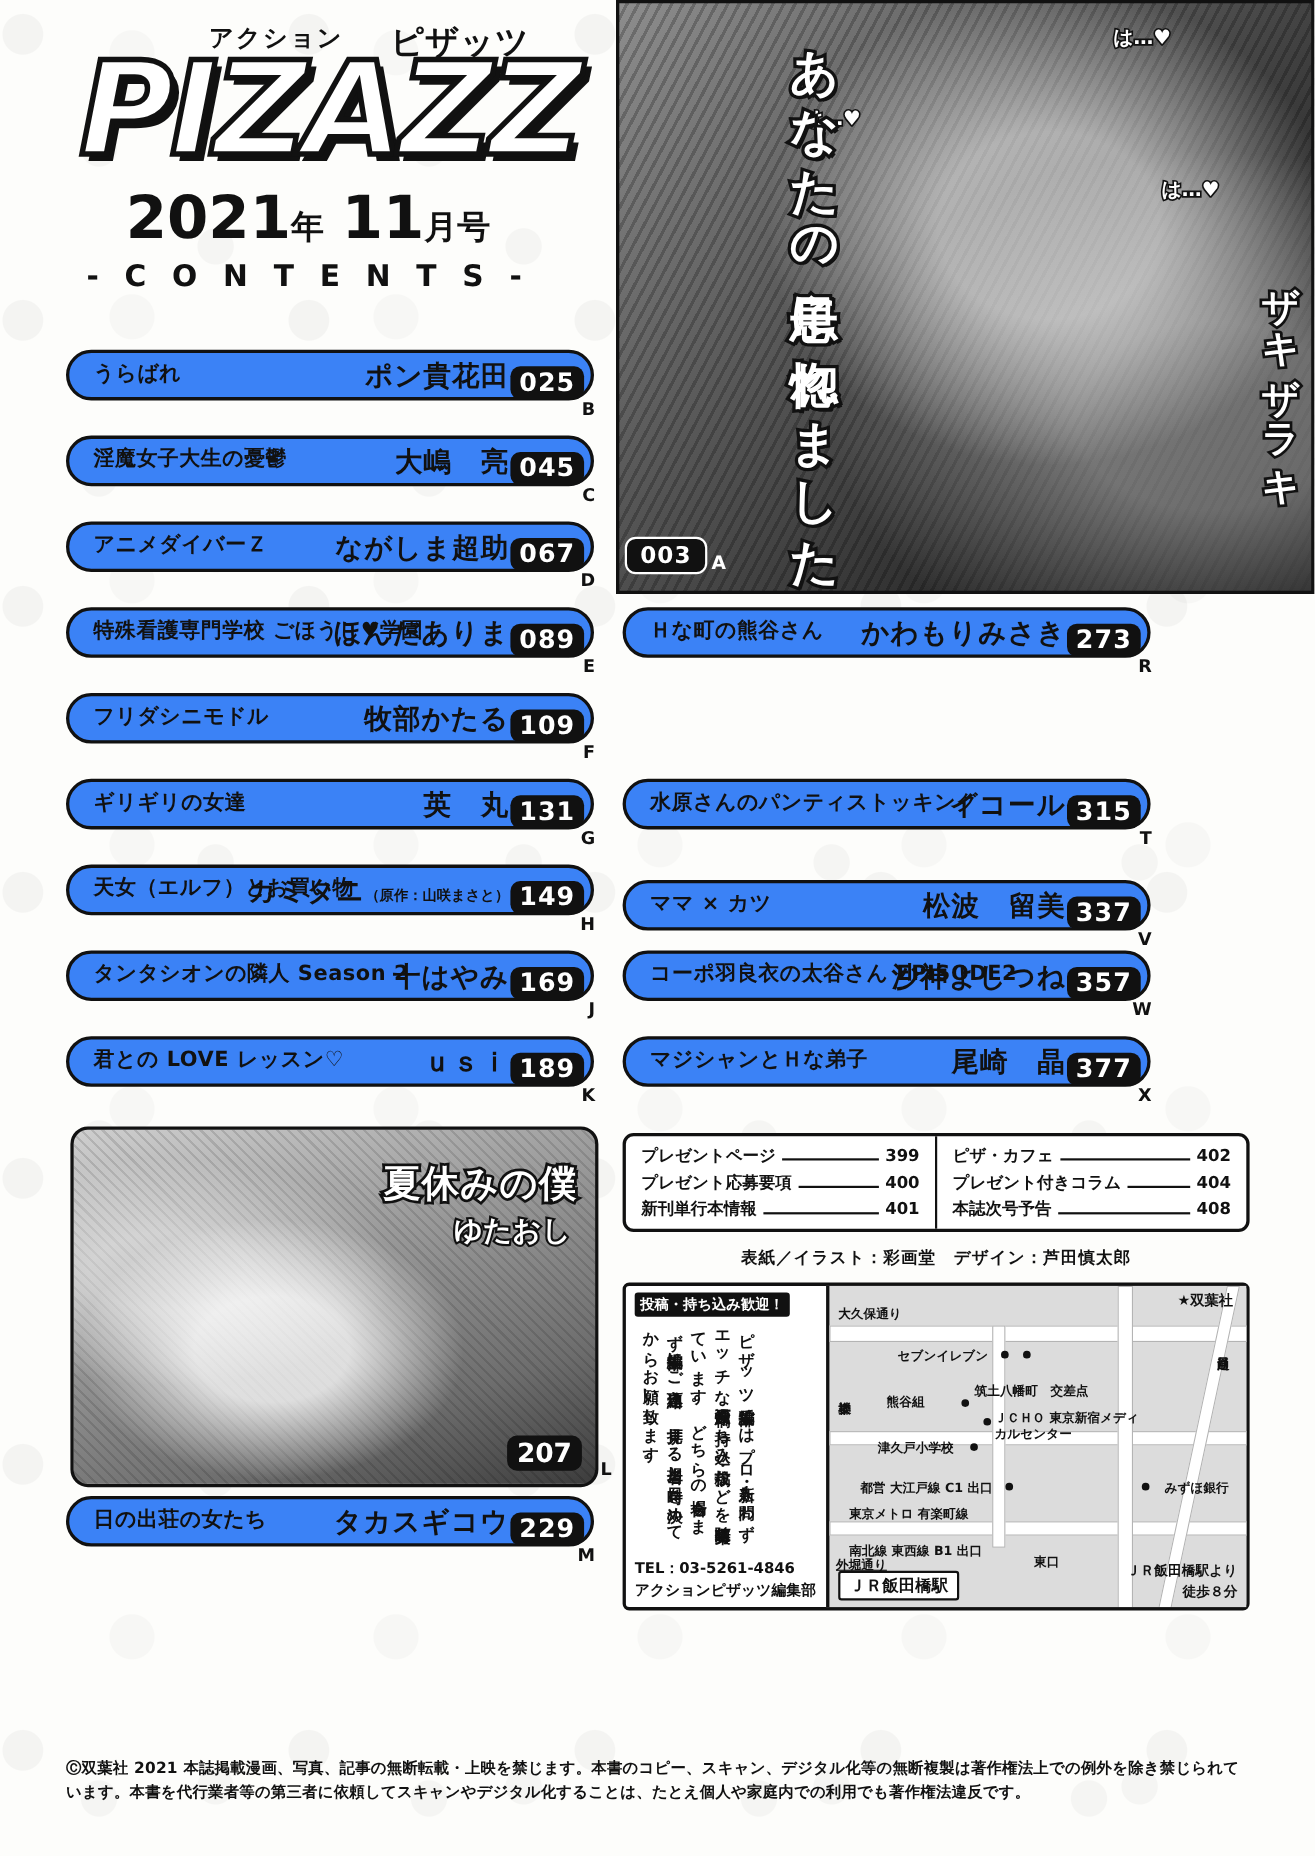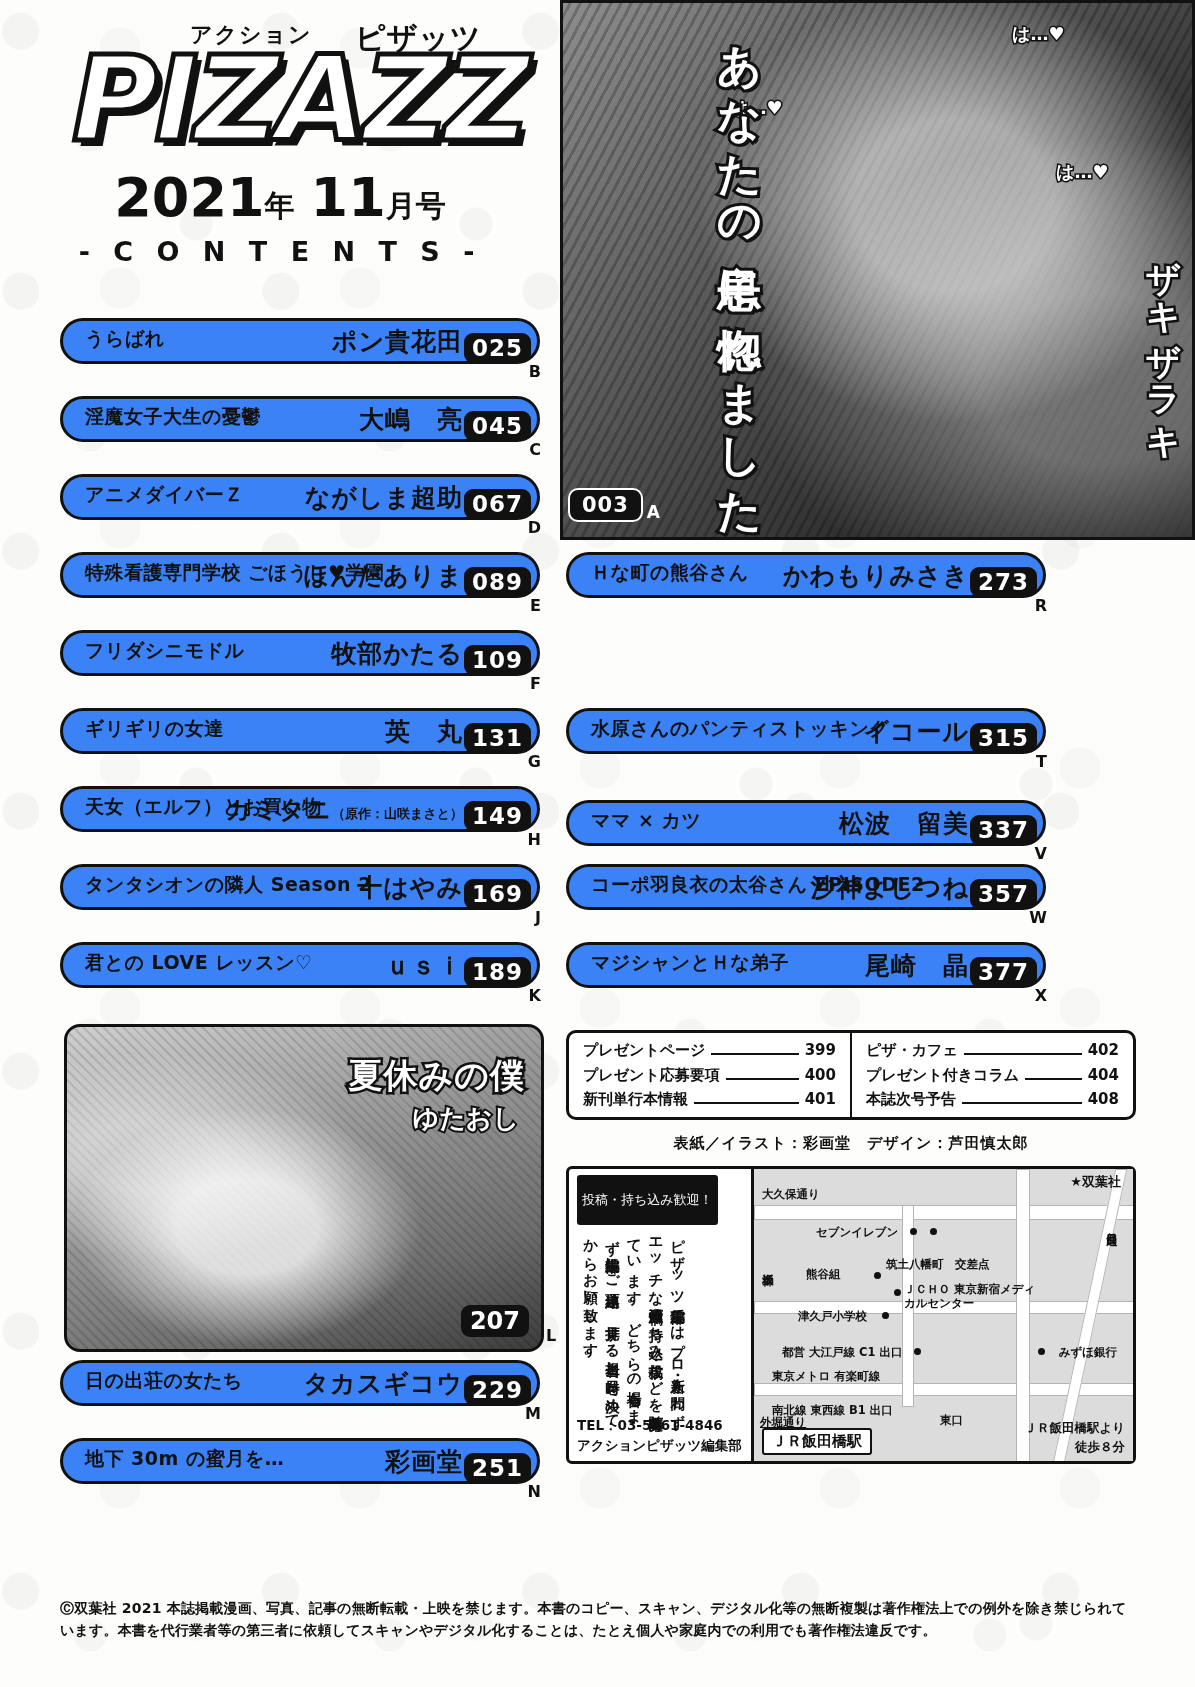--- a/index.html
+++ b/index.html
@@ -192,22 +192,22 @@
   }
 
   
   .subbox{
     position:absolute;left:566px;top:1166px;width:570px;height:298px;
     border:3px solid #111;border-radius:6px;background:#fff;box-sizing:border-box;
     display:flex;
   }
   .sub-left{width:182px;box-sizing:border-box;padding:6px 8px 4px 8px;position:relative;}
   .sub-left .banner{
-    background:#111;color:#fff;font-size:13px;font-weight:normal;
-    padding:16px 5px;display:inline-block;border-radius:3px;margin-bottom:4px;
+    background:#111;color:#fff;font-size:13px;font-weight:bold;
+    padding:2px 5px;display:inline-block;border-radius:3px;margin-bottom:4px;
   }
   .sub-left .body{
     writing-mode:vertical-rl;
     height:196px;
     font-size:14.5px;line-height:1.5;font-weight:bold;
     letter-spacing:0.5px;
     margin-left:2px;
   }
   .sub-left .tel{position:absolute;left:8px;bottom:26px;font-size:13.5px;font-weight:bold;}
   .sub-left .dept{position:absolute;left:8px;bottom:6px;font-size:13.5px;font-weight:bold;}
@@ -354,26 +354,20 @@
     <div class="e-author">尾崎　晶</div>
     <div class="e-page">377</div>
     <div class="e-letter">X</div>
   </div>
 
   <div class="entry" style="left:60px;top:1360px;width:480px;">
     <div class="e-title">日の出荘の女たち</div>
     <div class="e-author">タカスギコウ</div>
     <div class="e-page">229</div>
     <div class="e-letter">M</div>
-  </div>
-  <div class="entry" style="left:60px;top:1438px;width:480px;">
-    <div class="e-title">地下 30m の蜜月を…</div>
-    <div class="e-author">彩画堂</div>
-    <div class="e-page">251</div>
-    <div class="e-letter">N</div>
   </div>
 
   <div class="artbox">
     <div class="tex"></div>
     <div class="a-title">夏休みの僕</div>
     <div class="a-author">ゆたおし</div>
     <div class="a-page">207</div>
   </div>
   <div class="artbox-letter">L</div>
 

